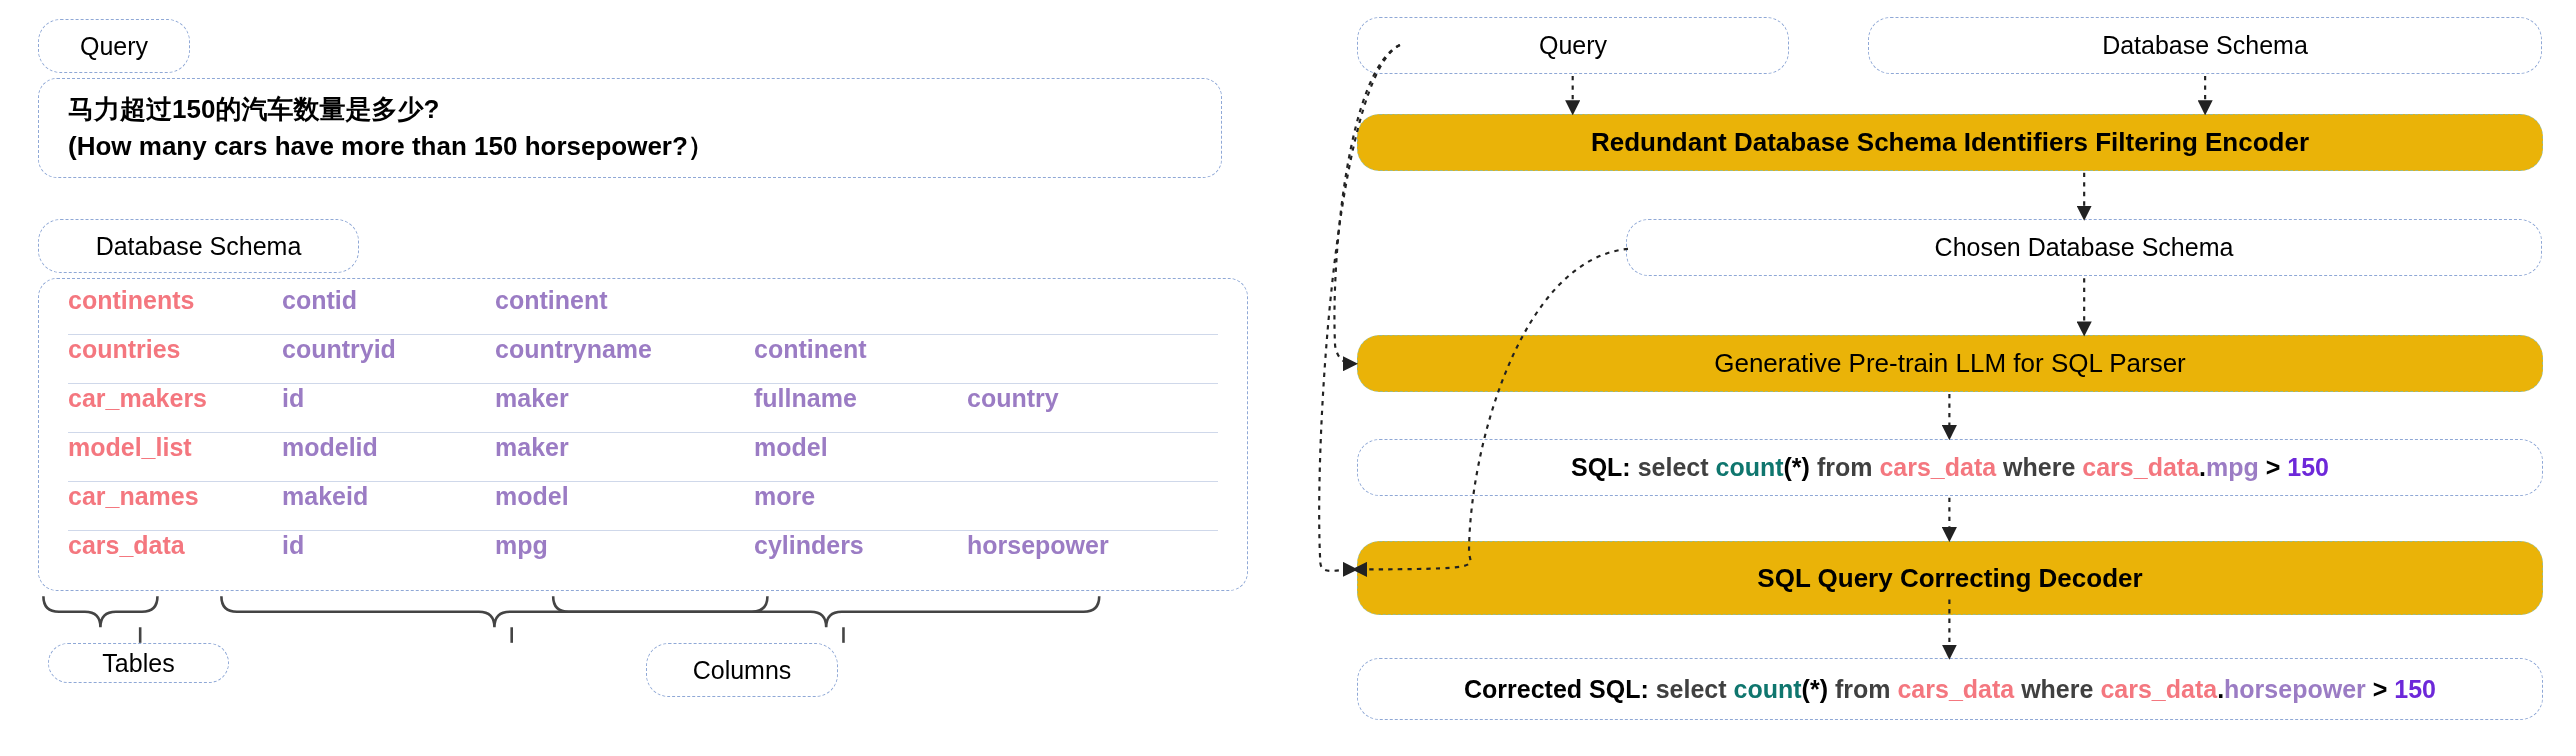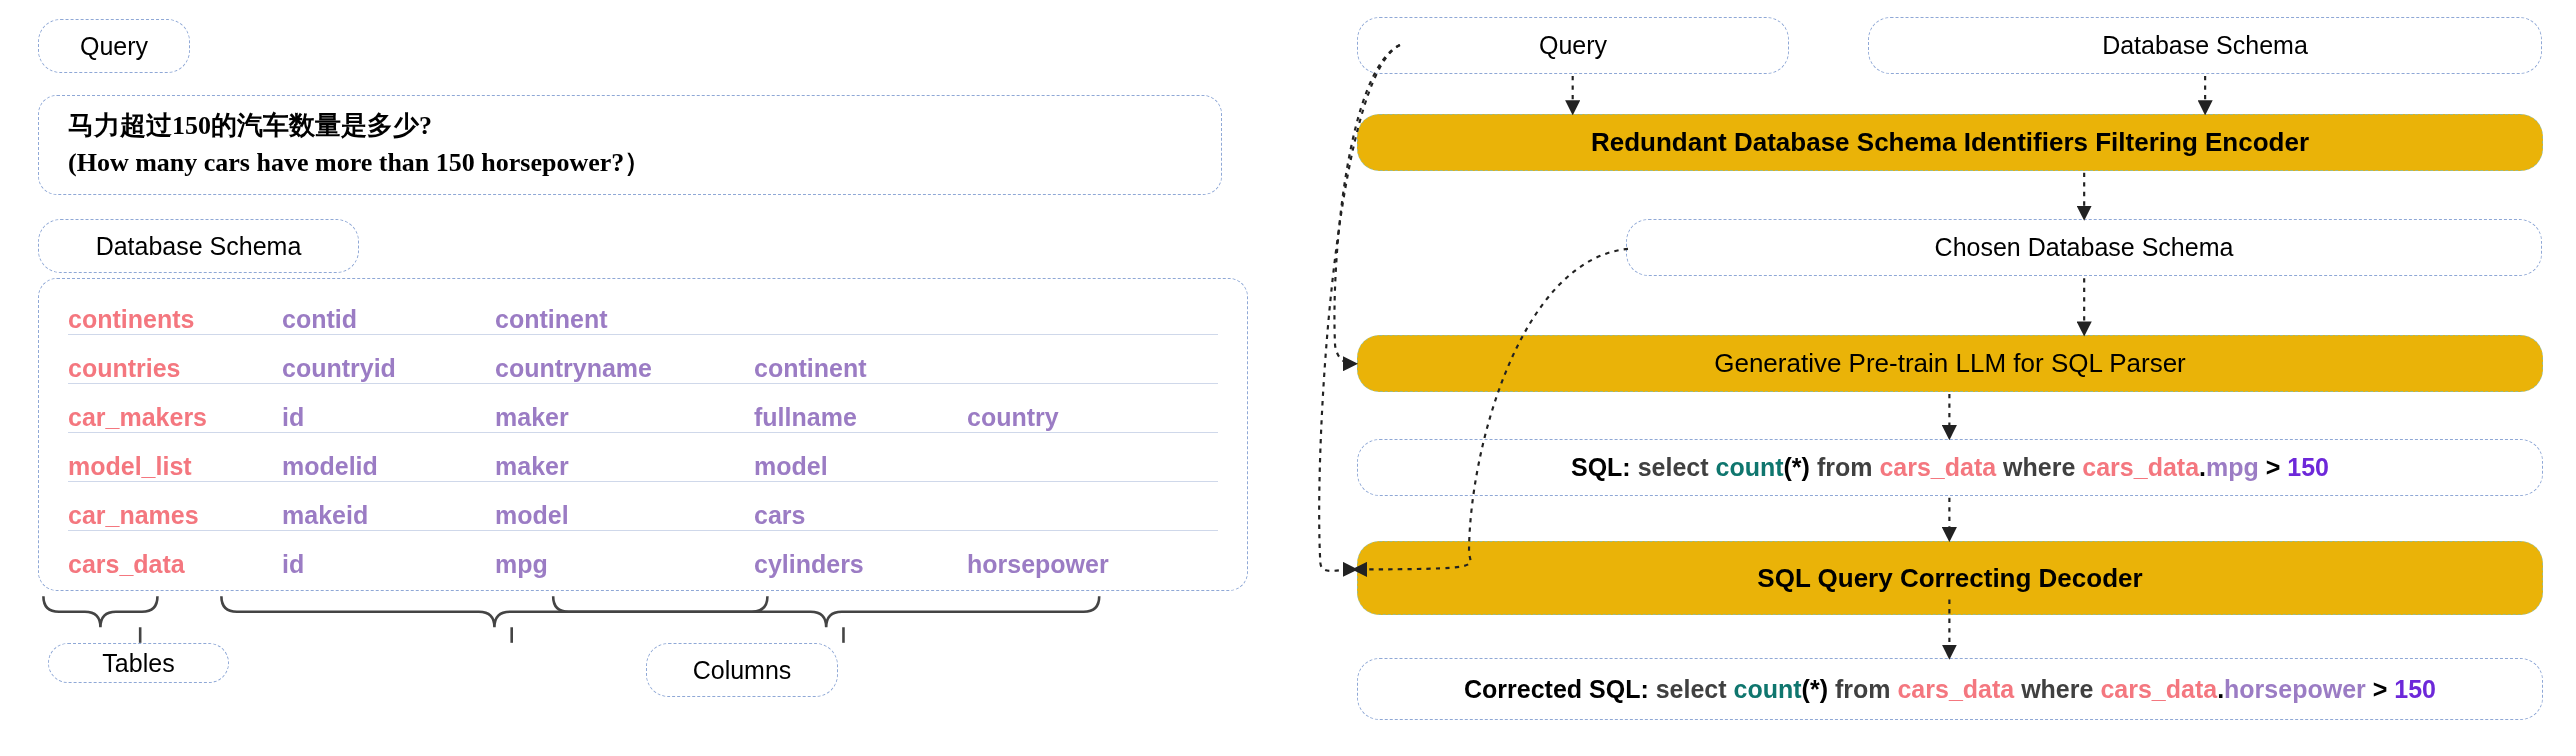--- a/index.html
+++ b/index.html
@@ -42,28 +42,27 @@
   
   #query-label {
     left: 38px;
     top: 19px;
     width: 152px;
     height: 54px;
     font-size: 25px;
   }
   #query-text-box {
     left: 38px;
-    top: 95px;
+    top: 78px;
     width: 1184px;
     height: 100px;
     border-radius: 19px;
     align-items: flex-start;
     justify-content: flex-start;
     padding: 12px 29px;
-    font-family: Liberation Serif, serif;
   }
   #query-text-box .line {
     font-weight: bold;
     font-size: 26px;
     line-height: 1.42;
     white-space: nowrap;
     text-align: left;
   }
 
   #schema-label {
@@ -81,21 +80,21 @@
     width: 1210px;
     height: 313px;
     box-sizing: border-box;
     border: 1.4px dashed #8fa8d6;
     border-radius: 19px;
     background: #ffffff;
     padding: 7px 0 7px 0;
   }
   .srow {
     display: flex;
-    align-items: flex-end;
+    align-items: flex-start;
     height: 48px;
     border-bottom: 1.3px solid #cfd8ea;
     margin: 0 29px;
     font-weight: bold;
     font-size: 25px;
   }
   .srow.last { border-bottom: none; }
   .srow .tbl {
     color: #f4777f;
     width: 214px;
@@ -239,21 +238,21 @@
     <div class="srow">
       <span class="tbl">model_list</span>
       <span class="col">modelid</span>
       <span class="col wide">maker</span>
       <span class="col">model</span>
     </div>
     <div class="srow">
       <span class="tbl">car_names</span>
       <span class="col">makeid</span>
       <span class="col wide">model</span>
-      <span class="col">cars</span>
+      <span class="col">more</span>
     </div>
     <div class="srow last">
       <span class="tbl">cars_data</span>
       <span class="col">id</span>
       <span class="col wide">mpg</span>
       <span class="col">cylinders</span>
       <span class="col">horsepower</span>
     </div>
   </div>
 

